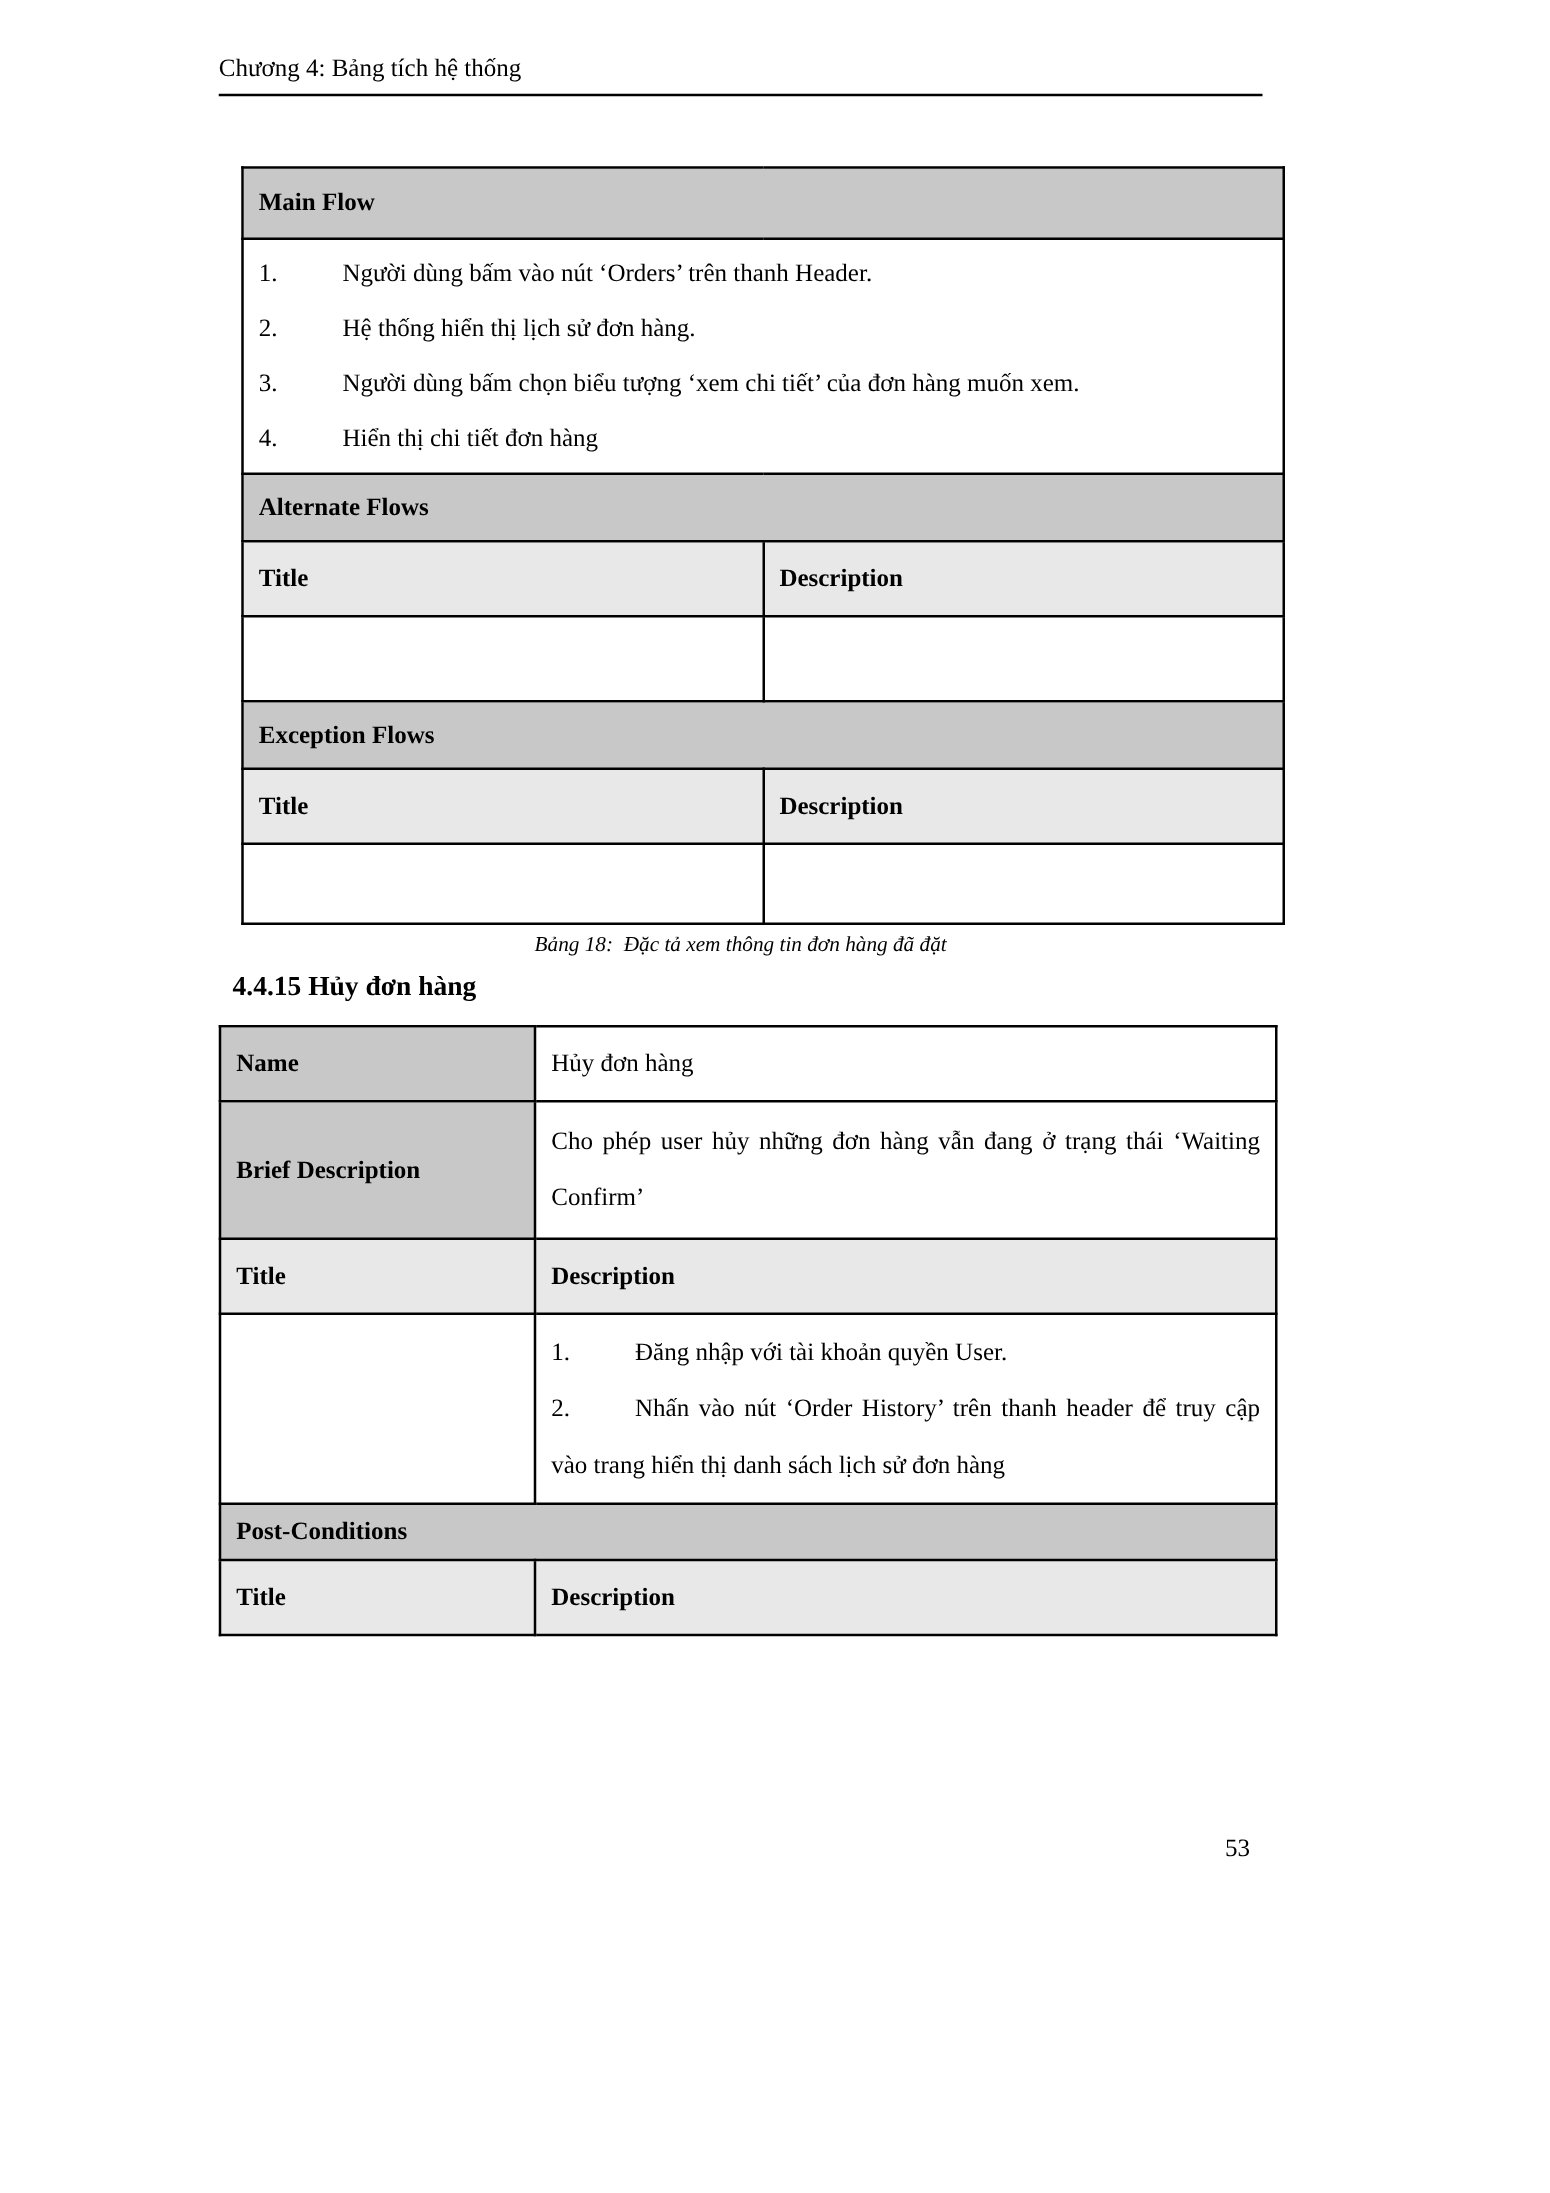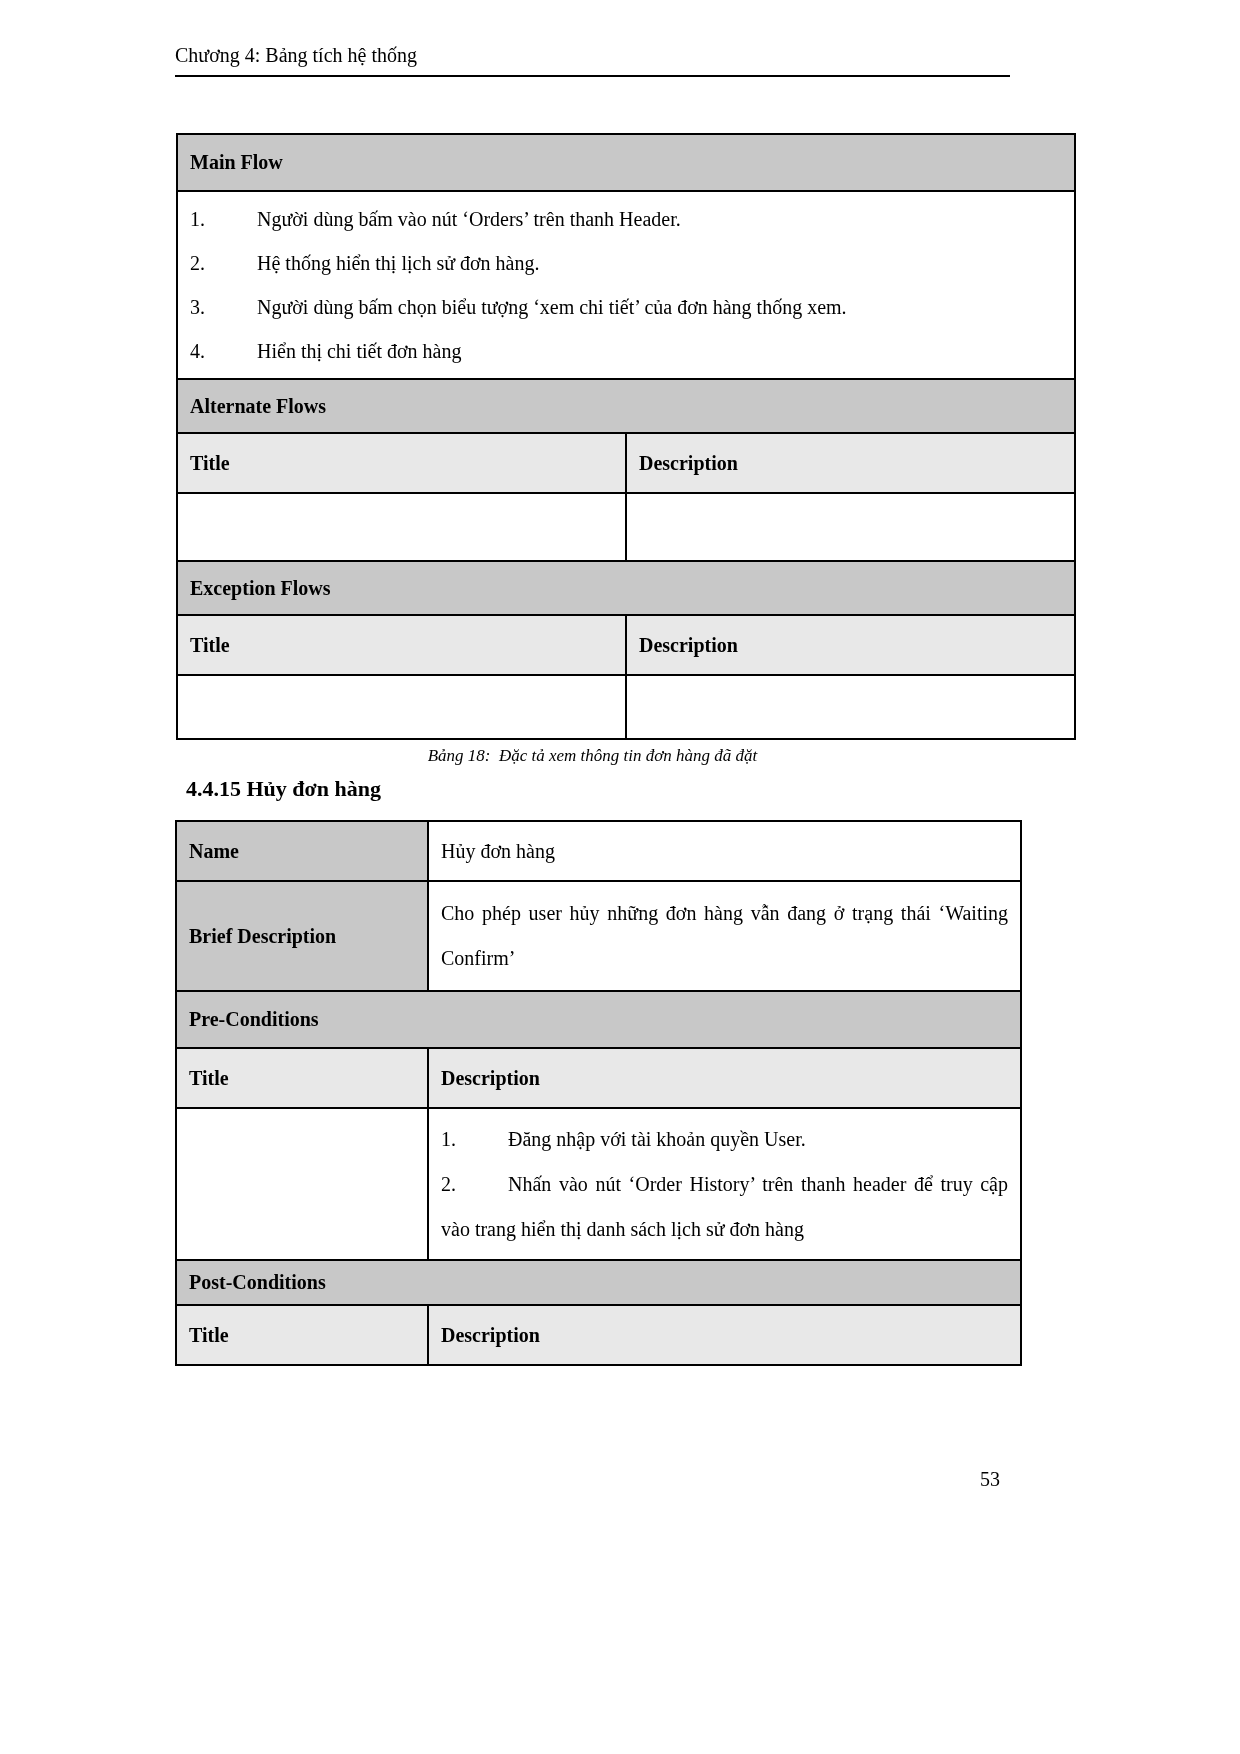--- a/index.html
+++ b/index.html
@@ -22,21 +22,21 @@
     font-size: 20px;
     padding-bottom: 8px;
     border-bottom: 2px solid #000000;
   }
   table.uc-table {
     position: absolute;
     border-collapse: collapse;
     font-size: 20px;
     table-layout: fixed;
   }
-  #table1 { left: 176px; top: 133px; width: 900px; }
+  #table1 { left: 193px; top: 133px; width: 835px; }
   #table2 { left: 175px; top: 820px; width: 847px; }
   table.uc-table td {
     border: 2px solid #000000;
     padding: 0 12px;
     vertical-align: middle;
     overflow: hidden;
   }
   td.hdr { background: #c8c8c8; font-weight: bold; }
   td.sub { background: #e8e8e8; font-weight: bold; }
   td.lbl { background: #c8c8c8; font-weight: bold; }
@@ -81,21 +81,21 @@
 
   <table class="uc-table" id="table1">
     <tbody>
         <tr style="height:57px;">
       <td class="hdr" colspan="2">Main Flow</td>
     </tr>
     <tr style="height:188px;">
       <td class="top steps" colspan="2">
         <div class="step"><span class="num">1.</span><span>Người dùng bấm vào nút ‘Orders’ trên thanh Header.</span></div>
         <div class="step"><span class="num">2.</span><span>Hệ thống hiển thị lịch sử đơn hàng.</span></div>
-        <div class="step"><span class="num">3.</span><span>Người dùng bấm chọn biểu tượng ‘xem chi tiết’ của đơn hàng thống xem.</span></div>
+        <div class="step"><span class="num">3.</span><span>Người dùng bấm chọn biểu tượng ‘xem chi tiết’ của đơn hàng muốn xem.</span></div>
         <div class="step"><span class="num">4.</span><span>Hiển thị chi tiết đơn hàng</span></div>
       </td>
     </tr>
     <tr style="height:54px;">
       <td class="hdr" colspan="2">Alternate Flows</td>
     </tr>
     <tr style="height:60px;">
       <td class="sub col1">Title</td>
       <td class="sub">Description</td>
     </tr>
@@ -124,23 +124,20 @@
   <table class="uc-table" id="table2">
     <tbody>
         <tr style="height:60px;">
       <td class="lbl col1">Name</td>
       <td>Hủy đơn hàng</td>
     </tr>
     <tr style="height:110px;">
       <td class="lbl col1 top">Brief Description</td>
       <td class="top justify">Cho phép user hủy những đơn hàng vẫn đang ở trạng thái ‘Waiting Confirm’</td>
     </tr>
-    <tr style="height:57px;">
-      <td class="hdr" colspan="2">Pre-Conditions</td>
-    </tr>
     <tr style="height:60px;">
       <td class="sub col1">Title</td>
       <td class="sub">Description</td>
     </tr>
     <tr style="height:152px;">
       <td class="col1"></td>
       <td class="top steps2 justify">
         <div class="step"><span class="num">1.</span><span>Đăng nhập với tài khoản quyền User.</span></div>
         <div class="step"><span class="num">2.</span><span>Nhấn vào nút ‘Order History’ trên thanh header để truy cập vào trang hiển thị danh sách lịch sử đơn hàng</span></div>
       </td>

